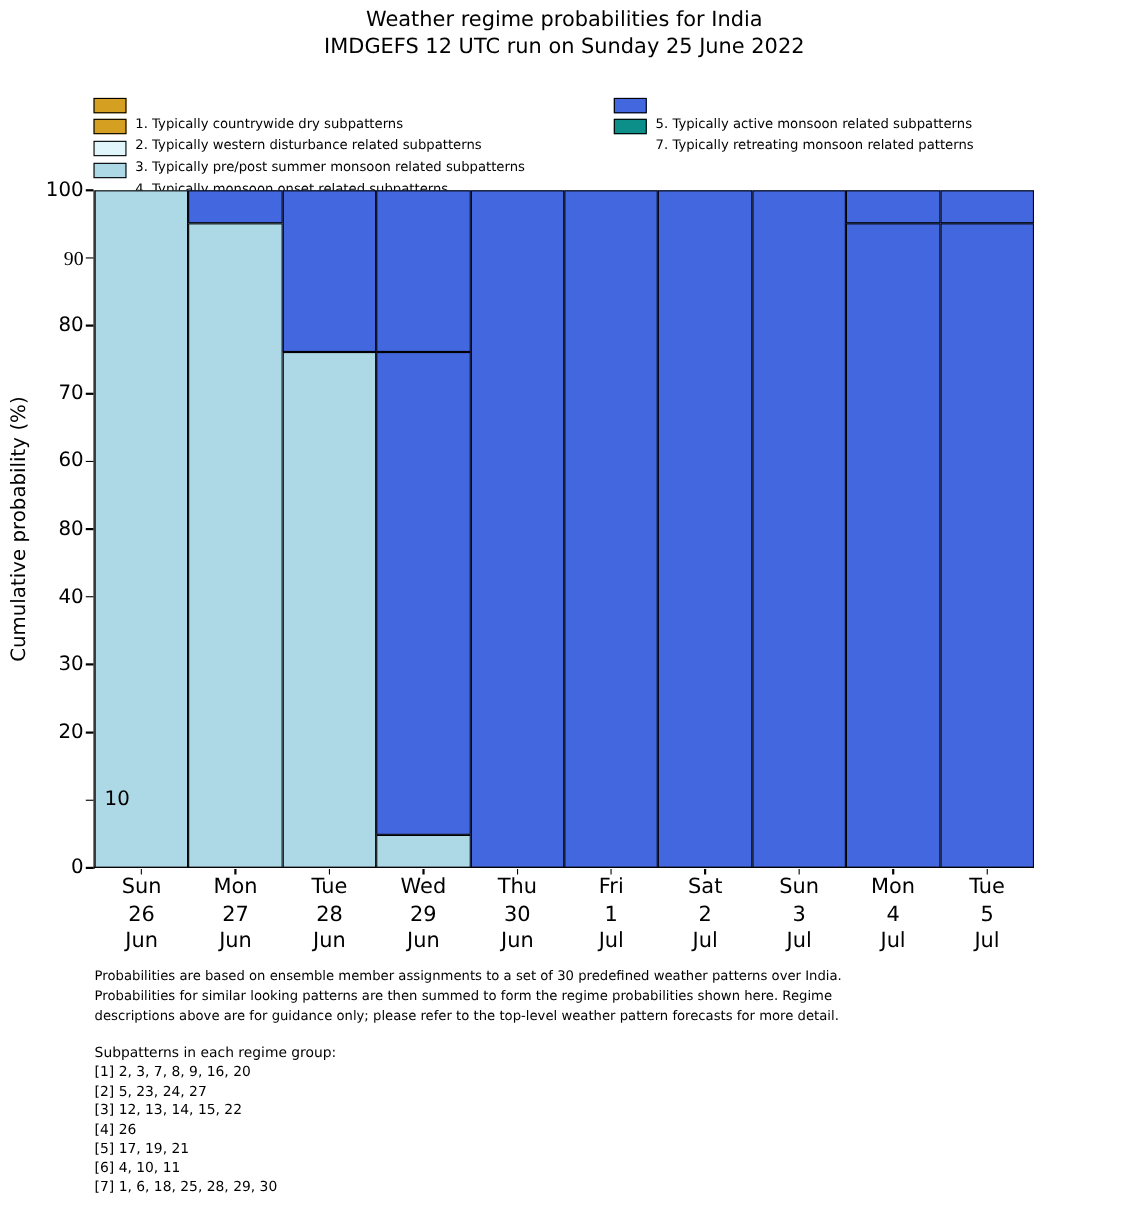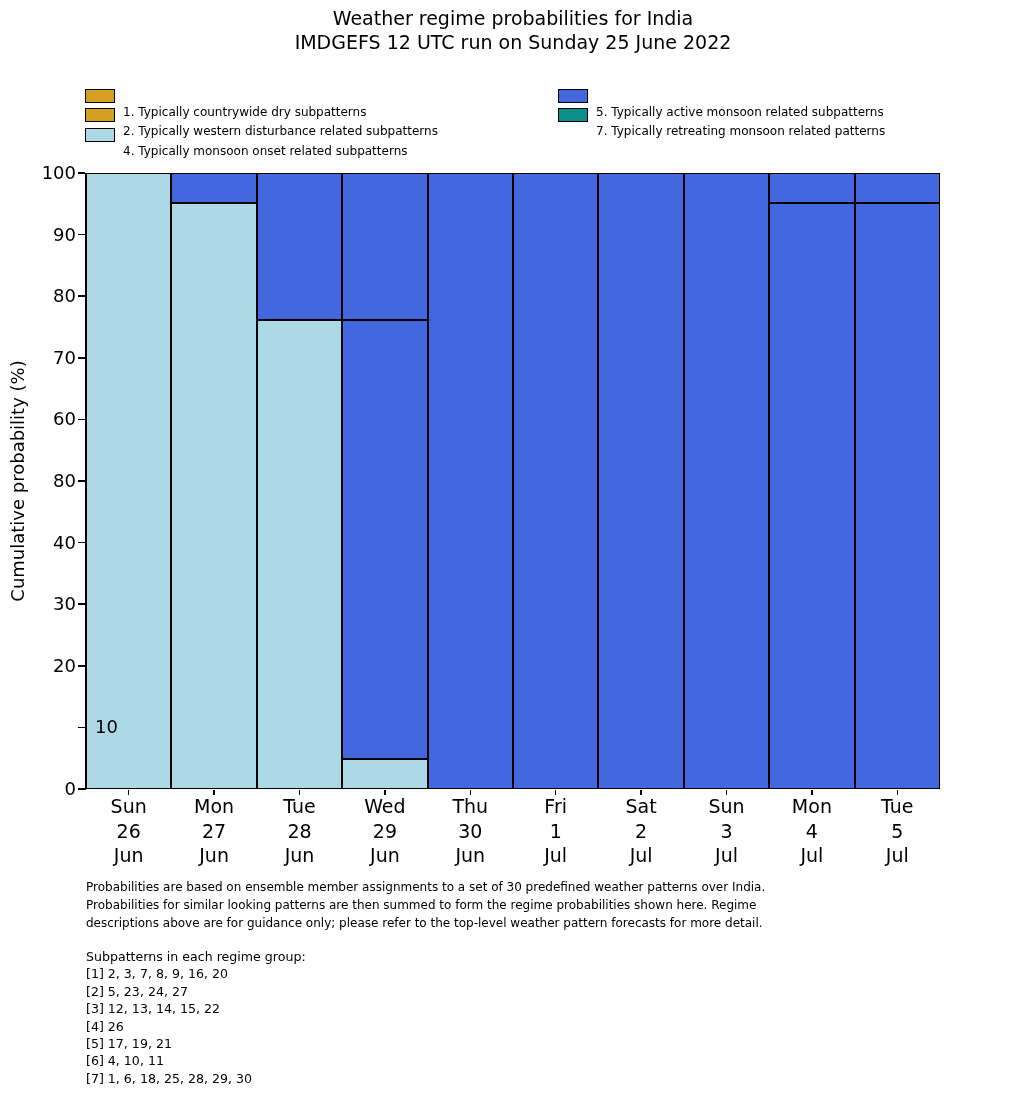--- a/index.html
+++ b/index.html
@@ -48,20 +48,24 @@
   </div>
 
   <div id="legend-col-1" class="legend-col">
       <div class="legend-item">
         <div class="legend-swatch" style="background: rgb(213, 160, 33);"></div>
         <div class="legend-label">1. Typically countrywide dry subpatterns</div>
       </div>
       <div class="legend-item">
         <div class="legend-swatch hatch-small" style="background: rgb(213, 160, 33);"></div>
         <div class="legend-label">2. Typically western disturbance related subpatterns</div>
+      </div>
+      <div class="legend-item">
+        <div class="legend-swatch" style="background: rgb(225, 246, 250);"></div>
+        <div class="legend-label">3. Typically pre/post summer monsoon related subpatterns</div>
       </div>
       <div class="legend-item">
         <div class="legend-swatch" style="background: rgb(173, 216, 230);"></div>
         <div class="legend-label">4. Typically monsoon onset related subpatterns</div>
       </div>
     </div>
   <div id="legend-col-2" class="legend-col">
       <div class="legend-item">
         <div class="legend-swatch" style="background: rgb(66, 103, 223);"></div>
         <div class="legend-label">5. Typically active monsoon related subpatterns</div>
@@ -128,21 +132,21 @@
       <div class="ytick-label" style="top: 531.6px;">40</div>
       <div class="ytick-mark" style="top: 480.25px;"></div>
       <div class="ytick-label" style="top: 470px;">80</div>
       <div class="ytick-mark" style="top: 418.65px;"></div>
       <div class="ytick-label" style="top: 408.4px;">60</div>
       <div class="ytick-mark" style="top: 357.05px;"></div>
       <div class="ytick-label" style="top: 346.8px;">70</div>
       <div class="ytick-mark" style="top: 295.45px;"></div>
       <div class="ytick-label" style="top: 285.2px;">80</div>
       <div class="ytick-mark" style="top: 233.85px;"></div>
-      <div class="ytick-label" style="top: 223.6px;">90</div>
+      <div class="ytick-label" style="top: 223.6px; font-family: Liberation Serif, serif;">90</div>
       <div class="ytick-mark" style="top: 172.25px;"></div>
       <div class="ytick-label" style="top: 162px;">100</div>
       <div class="xtick-mark" style="left: 127.95px;"></div>
       <div class="xtick-label" style="left: 68.7px;">
         <div>Sun</div>
         <div>26</div>
         <div>Jun</div>
       </div>
       <div class="xtick-mark" style="left: 213.35px;"></div>
       <div class="xtick-label" style="left: 154.1px;">

